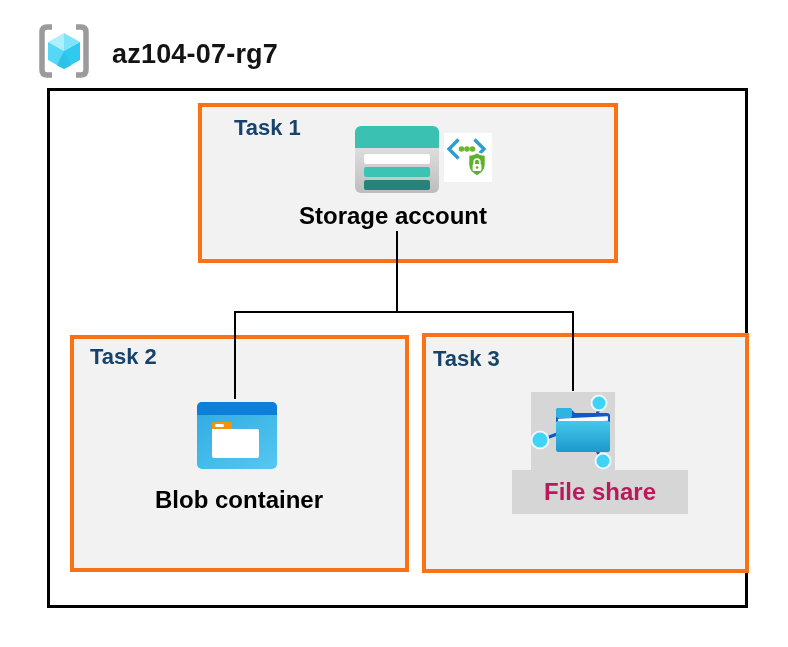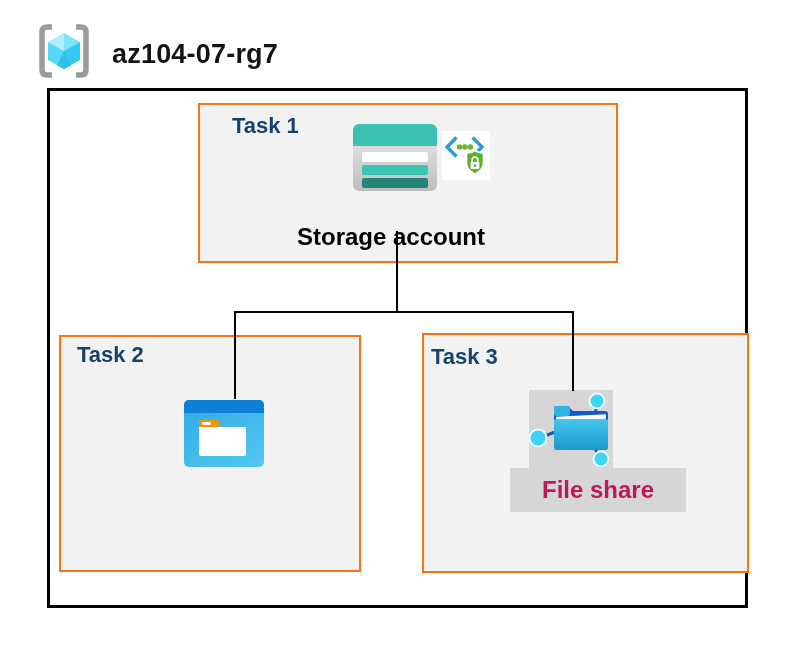--- a/index.html
+++ b/index.html
@@ -17,40 +17,40 @@
   }
 
   
   .rg-box {
     position:absolute; left:47px; top:88px; width:701px; height:520px;
     border:3px solid #000; background:#fff; box-sizing:border-box;
   }
 
   
   .task {
-    position:absolute; background:#F2F2F2; border:2px solid #f97316;
+    position:absolute; background:#F2F2F2; border:4px solid #f97316;
     box-sizing:border-box;
   }
   .task1 { left:148px; top:12px;  width:420px; height:160px; }
-  .task2 { left:9px;  top:244px; width:302px; height:237px; }
+  .task2 { left:20px;  top:244px; width:339px; height:237px; }
   .task3 { left:372px; top:242px; width:327px; height:240px; }
 
   .task-label {
     position:absolute; color:#17436B; font-size:22px; font-weight:bold;
     white-space:nowrap;
   }
   .task1 .task-label { left:32px; top:8px; }
   .task2 .task-label { left:16px; top:5px; }
   .task3 .task-label { left:7px;  top:9px; }
 
   .res-label {
     position:absolute; color:#000; font-size:24px; font-weight:bold;
     text-align:center; white-space:nowrap;
   }
-  .task1 .res-label { left:0; top:95px;  width:382px;margin-top:23px; }
+  .task1 .res-label { left:0; top:95px;  width:382px; }
   .task2 .res-label { left:0; top:147px; width:330px; }
 
   
   .conn { position:absolute; background:#000; z-index:5; }
   .conn-stem       { left:346px; top:140px; width:2px;  height:82px; }
   .conn-horizontal { left:184px; top:220px; width:340px; height:2px; }
   .conn-left-drop  { left:184px; top:220px; width:2px;  height:88px; }
   .conn-right-drop { left:522px; top:220px; width:2px;  height:80px; }
 
   
@@ -153,20 +153,21 @@
       <span class="task-label">Task 2</span>
 
       <div class="blob-icon">
         <div class="blob-top"></div>
         <div class="blob-tab">
           <div class="blob-tab-dash"></div>
         </div>
         <div class="blob-folder"></div>
       </div>
 
+      <div class="res-label">Blob container</div>
     </section>
 
     <section class="task task3">
       <span class="task-label">Task 3</span>
 
       <div class="fs-icon-bg">
         <svg class="fs-svg" width="84" height="80" viewBox="0 0 84 80">
           <defs>
             <linearGradient id="fsBody" x1="0" y1="0" x2="0" y2="1">
               <stop offset="0" stop-color="#45C8EC"></stop>

